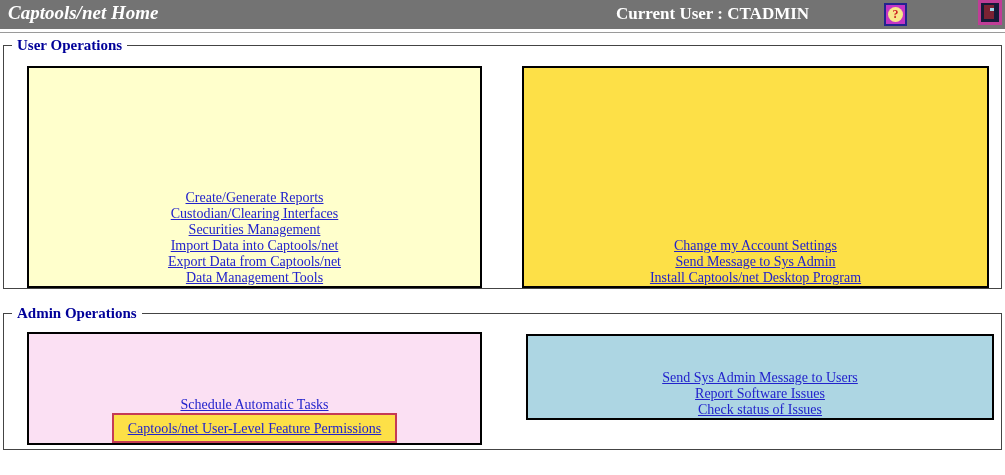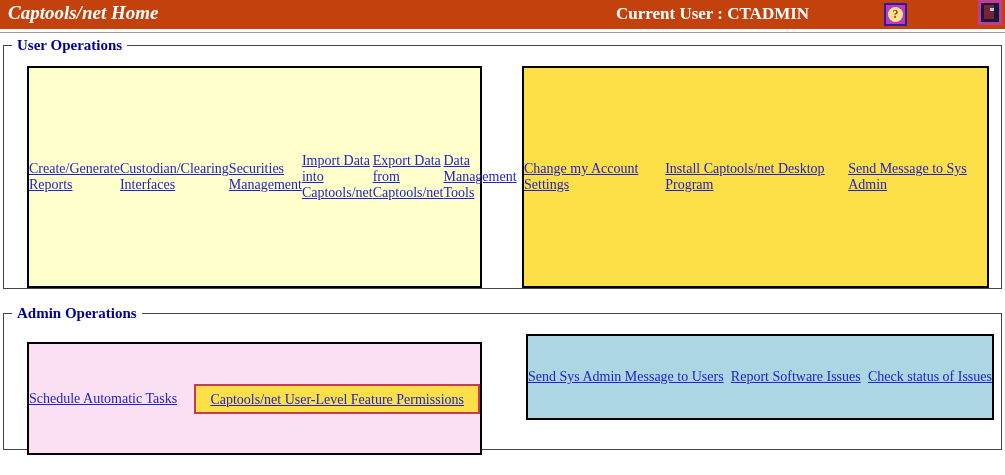--- a/index.html
+++ b/index.html
@@ -1,20 +1,20 @@
 <!DOCTYPE html>
 <html><head>
 <meta charset="utf-8">
 <style>
   * { margin:0; padding:0; box-sizing:border-box; }
   html,body { width:1005px; height:475px; background:#fff; overflow:hidden;
               font-family:"Liberation Serif","DejaVu Serif",serif; }
 
   
-  .app-header { position:relative; width:1005px; height:29px; background:#c2410c; }
+  .app-header { position:relative; width:1005px; height:29px; background:#737373; }
   .page-title { position:absolute; left:8px; top:2px; color:#fff;
                 font-size:19px; font-weight:bold; font-style:italic; }
   .current-user { position:absolute; left:616px; top:4px; color:#fff;
                   font-size:17px; font-weight:bold; }
   .help-icon { position:absolute; left:884px; top:3px; width:23px; height:23px;
                background:#C435C4; border:2px solid #23238E; cursor:pointer;
                display:flex; align-items:center; justify-content:center; }
   .help-circle { width:15px; height:15px; border-radius:50%; background:#F8E88A;
                  color:#CC2222; font-weight:bold; font-size:12px; line-height:15px;
                  text-align:center; }
@@ -28,27 +28,27 @@
   .header-separator { height:1px; background:#9a9a9a; margin-top:3px; }
 
   
   fieldset { margin:4px 3px 0 3px; border:1px solid #444; padding:0 0 12px 0; }
   legend { font-size:15px; font-weight:bold; color:#000099; margin-left:8px;
            padding:0 5px; }
   .fs-user { height:252px; }
   .fs-admin { margin-top:16px; height:145px; }
 
   .panels { display:flex; padding-left:23px; }
-  .panel { border:2px solid #000; display:flex; 
-           justify-content:space-between; align-items:center; }
+  .panel { border:2px solid #000; display:flex; flex-direction:column;
+           justify-content:flex-end; align-items:center; }
   .panel a { color:#2222CC; text-decoration:underline; font-size:14px; }
 
   .panel-yellow { width:455px; height:222px; margin-top:12px; background:#FFFFCC; }
   .panel-mint   { width:467px; height:222px; margin-top:12px; margin-left:40px; background:#fde047; }
-  .panel-pink   { width:455px; height:113px; margin-top:20px; background:#FBE0F3; }
+  .panel-pink   { width:455px; height:113px; margin-top:10px; background:#FBE0F3; }
   .panel-lblue  { width:468px; height:86px; margin-top:12px; margin-left:44px; background:#ADD6E3; }
 
   .highlight-box { border:2px solid #C53B55; background:#fde047; padding:4px 14px; }
 </style>
 </head>
 <body>
 
 <div class="app-header">
   <span class="page-title">Captools/net Home</span>
   <span class="current-user">Current User : CTADMIN</span>
@@ -68,22 +68,22 @@
     <div class="panel panel-yellow">
       <a href="#">Create/Generate Reports</a>
       <a href="#">Custodian/Clearing Interfaces</a>
       <a href="#">Securities Management</a>
       <a href="#">Import Data into Captools/net</a>
       <a href="#">Export Data from Captools/net</a>
       <a href="#">Data Management Tools</a>
     </div>
     <div class="panel panel-mint">
       <a href="#">Change my Account Settings</a>
+      <a href="#">Send Message to Sys Admin</a>
       <a href="#">Install Captools/net Desktop Program</a>
-      <a href="#">Send Message to Sys Admin</a>
     </div>
   </div>
 </fieldset>
 
 <fieldset class="fs-admin">
   <legend>Admin Operations</legend>
   <div class="panels">
     <div class="panel panel-pink">
       <a href="#">Schedule Automatic Tasks</a>
       <span class="highlight-box">

